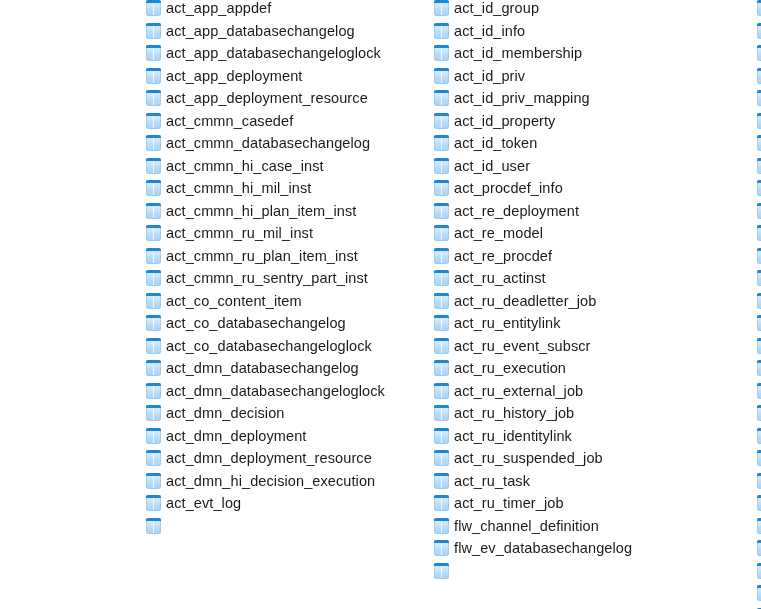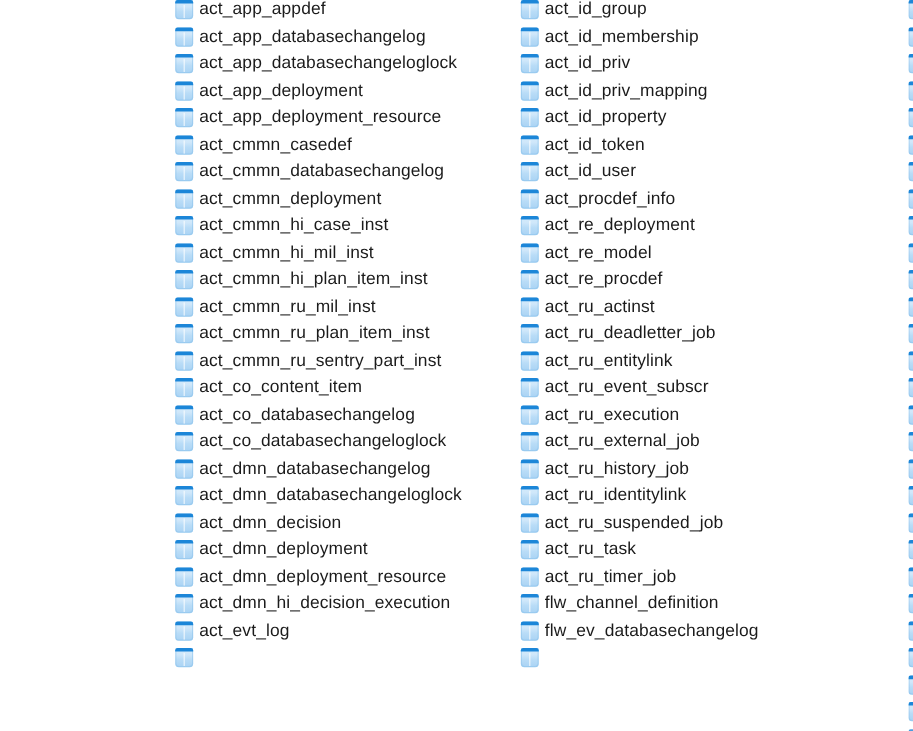--- a/index.html
+++ b/index.html
@@ -133,24 +133,20 @@
       <div class="list-item">
         <span class="table-icon"></span>
         <span class="item-label">act_cmmn_casedef</span>
       </div>
       <div class="list-item">
         <span class="table-icon"></span>
         <span class="item-label">act_cmmn_databasechangelog</span>
       </div>
       <div class="list-item">
         <span class="table-icon"></span>
-        <span class="item-label">act_cmmn_deployment</span>
-      </div>
-      <div class="list-item">
-        <span class="table-icon"></span>
         <span class="item-label">act_cmmn_hi_case_inst</span>
       </div>
       <div class="list-item">
         <span class="table-icon"></span>
         <span class="item-label">act_cmmn_hi_mil_inst</span>
       </div>
       <div class="list-item">
         <span class="table-icon"></span>
         <span class="item-label">act_cmmn_hi_plan_item_inst</span>
       </div>
@@ -211,20 +207,24 @@
         <span class="item-label"></span>
       </div>
     </div>
   <div class="column" id="column-2">
       <div class="list-item">
         <span class="table-icon"></span>
         <span class="item-label">act_id_group</span>
       </div>
       <div class="list-item">
         <span class="table-icon"></span>
+        <span class="item-label">act_id_info</span>
+      </div>
+      <div class="list-item">
+        <span class="table-icon"></span>
         <span class="item-label">act_id_membership</span>
       </div>
       <div class="list-item">
         <span class="table-icon"></span>
         <span class="item-label">act_id_priv</span>
       </div>
       <div class="list-item">
         <span class="table-icon"></span>
         <span class="item-label">act_id_priv_mapping</span>
       </div>

